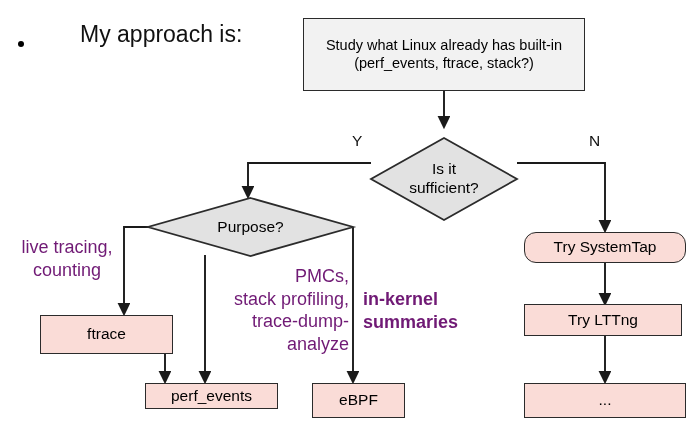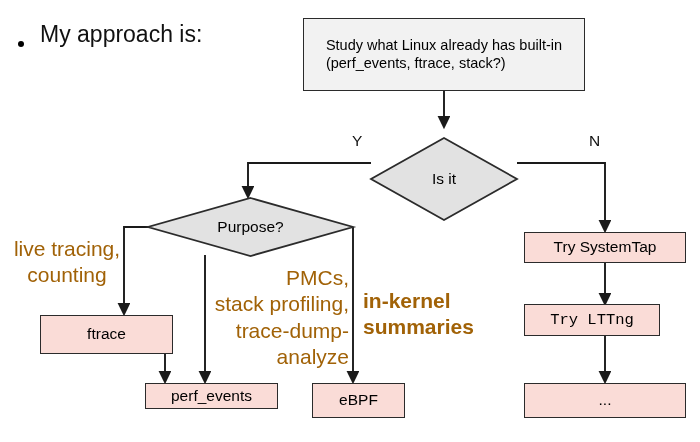--- a/index.html
+++ b/index.html
@@ -2,40 +2,40 @@
 <html><head>
 <meta charset="utf-8">
 <style>
   html,body{margin:0;padding:0;background:#ffffff;}
   body{width:700px;height:442px;position:relative;overflow:hidden;
        font-family:"Liberation Sans",sans-serif;color:#000;}
   #canvas{position:absolute;left:0;top:0;width:700px;height:442px;}
   .abs{position:absolute;box-sizing:border-box;}
 
   
-  .bullet-row{display:flex;align-items:flex-end;}
+  .bullet-row{display:flex;align-items:flex-end;gap:40px;}
   .bullet-dot{width:6px;height:6px;border-radius:50%;background:#000;
               margin-right:16px;margin-top:13px;flex:0 0 auto;}
   .bullet-text{font-size:23px;line-height:1.1;color:#111;white-space:nowrap;}
 
   
   .node{border:1.6px solid #2b2b2b;display:flex;align-items:center;
-        justify-content:center;text-align:left;line-height:1.18;}
+        justify-content:center;text-align:center;line-height:1.18;}
   .node-gray{background:#f2f2f2;font-size:14.5px;padding:2px 6px;}
   .node-pink{background:#fadcd7;font-size:15.5px;}
 
   
   .diamond-wrap{position:absolute;}
   .diamond-wrap svg{position:absolute;left:0;top:0;overflow:visible;}
   .diamond-label{position:absolute;left:0;top:0;width:100%;height:100%;
       display:flex;align-items:center;justify-content:center;text-align:center;
       font-size:15.5px;line-height:1.2;pointer-events:none;}
 
   
-  .edge-label{font-size:21px;line-height:1.25;color:#a16207;white-space:pre-line;}
+  .edge-label{font-size:18px;line-height:1.25;color:#701a75;white-space:pre-line;}
   .branch-letter{font-size:15.5px;color:#111;}
 </style>
 </head>
 <body>
 
 <div id="canvas">
 
   <div class="abs bullet-row" style="left:18px;top:22px;">
     <div class="bullet-dot"></div>
     <div class="bullet-text">My approach is:</div>
@@ -76,20 +76,21 @@
     </div>
   </div>
 
   <div class="diamond-wrap" style="left:371px;top:138px;width:146px;height:82px;">
     <svg width="146" height="82">
       <polygon points="73,0 146,41 73,82 0,41" fill="#e2e2e2" stroke="#2b2b2b" stroke-width="1.8"></polygon>
     </svg>
     <div class="diamond-label">
       <div>
         <div>Is it</div>
+        <div>sufficient?</div>
       </div>
     </div>
   </div>
 
   <div class="abs branch-letter" style="left:352px;top:132px;">Y</div>
   <div class="abs branch-letter" style="left:589px;top:132px;">N</div>
 
   <div class="diamond-wrap" style="left:148px;top:198px;width:205px;height:58px;">
     <svg width="205" height="58">
       <polygon points="102.5,0 205,29 102.5,58 0,29" fill="#e2e2e2" stroke="#2b2b2b" stroke-width="1.8"></polygon>
@@ -113,25 +114,25 @@
   </div>
 
   <div class="abs node node-pink" style="left:145px;top:383px;width:133px;height:26px;">
     <span>perf_events</span>
   </div>
 
   <div class="abs node node-pink" style="left:312px;top:383px;width:93px;height:35px;">
     <span>eBPF</span>
   </div>
 
-  <div class="abs node node-pink" style="left:524px;top:232px;width:162px;height:31px;">
+  <div class="abs node node-pink" style="left:524px;top:232px;width:162px;height:31px;border-radius:12px;">
     <span>Try SystemTap</span>
   </div>
 
-  <div class="abs node node-pink" style="left:524px;top:304px;width:136px;height:32px;font-family:Liberation Mono, monospace;">
+  <div class="abs node node-pink" style="left:524px;top:304px;width:158px;height:32px;">
     <span>Try LTTng</span>
   </div>
 
   <div class="abs node node-pink" style="left:524px;top:383px;width:162px;height:35px;">
     <span>...</span>
   </div>
 
 </div>
 
 </body></html>

